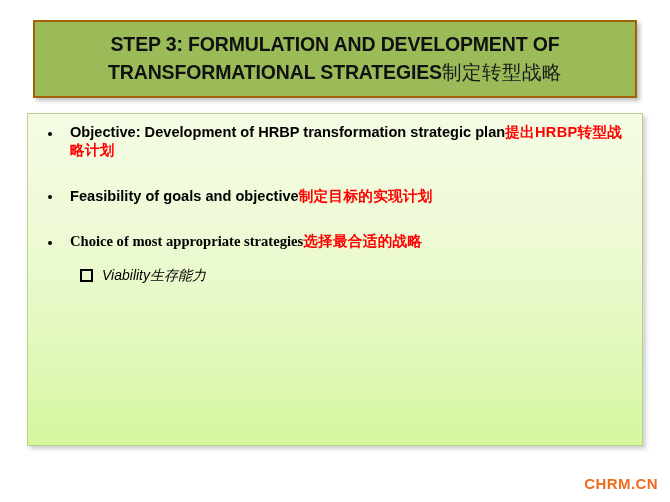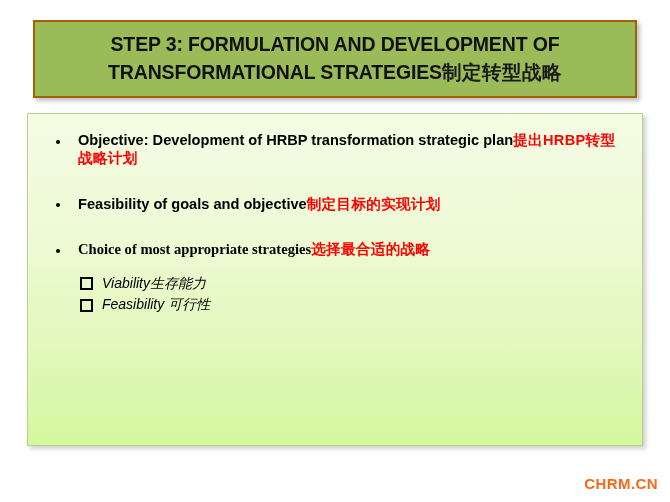--- a/index.html
+++ b/index.html
@@ -42,42 +42,42 @@
   .title-text {
     text-align: center;
     font-size: 19.5px;
     font-weight: bold;
     line-height: 1.42;
     color: #111111;
     letter-spacing: -0.15px;
     white-space: pre-line;
   }
   .title-cn {
-    font-weight: 700;
+    font-weight: 400;
     color: #1a1a1a;
     letter-spacing: 0.5px;
   }
 
   
   .content-box {
     position: absolute;
     left: 27px;
     top: 113px;
     width: 616px;
     height: 333px;
     box-sizing: border-box;
     border: 1px solid #B9D28A;
     background: linear-gradient(to bottom, #F4FCE4 0%, #EEFAD6 35%, #E2F8BC 70%, #D4F79E 100%);
     box-shadow: 3px 3px 4px rgba(140,140,140,0.40);
     padding: 10px 14px 10px 10px;
   }
 
   ul.bullets {
     list-style: none;
-    margin: 8px;
+    margin: 0;
     padding: 0;
   }
   li.bullet {
     position: relative;
     padding-left: 32px;
     margin: 0 0 28px 0;
     font-size: 14.6px;
     font-weight: bold;
     line-height: 1.22;
     color: #000000;
@@ -164,23 +164,20 @@
       </li>
 
     </ul>
 
     <ul class="subbullets">
 
       <li class="subbullet">
         <span class="square"></span><span>Viability</span><span class="sub-cn">生存能力</span>
       </li>
 
-      <li class="subbullet">
-        <span class="square"></span><span>Feasibility </span><span class="sub-cn">可行性</span>
-      </li>
 
 
     </ul>
 
   </div>
 
   <div class="watermark">CHRM.CN</div>
 
 </div>
 

